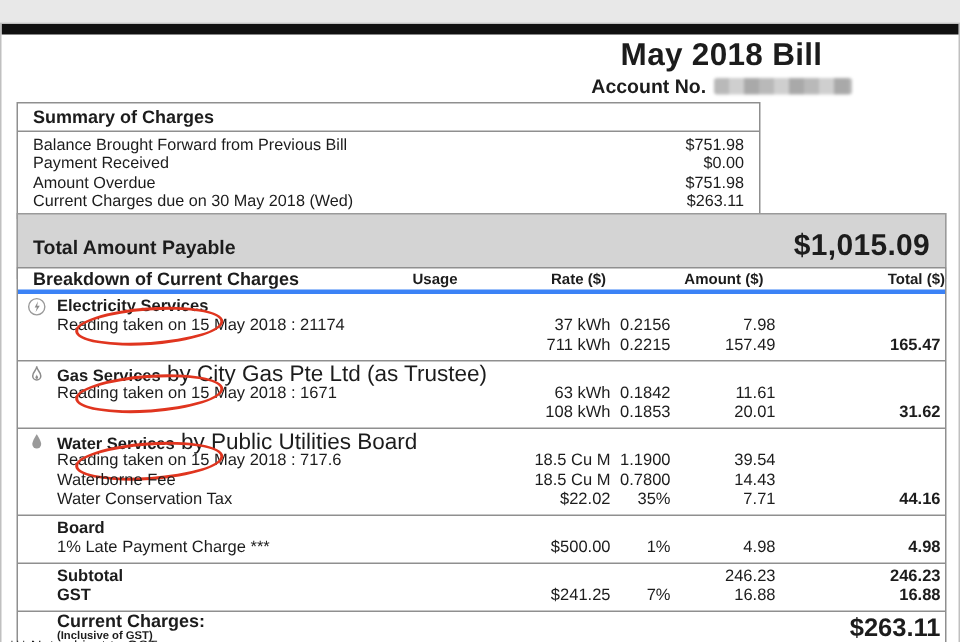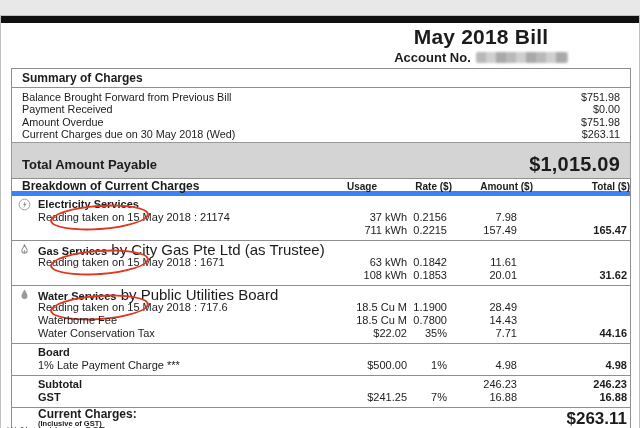--- a/index.html
+++ b/index.html
@@ -11,35 +11,35 @@
   }
   .top-bar{position:absolute;left:0;top:0;width:640px;height:7px;background:#101010;}
   
   .header{position:absolute;left:330px;top:9px;width:300px;text-align:center;}
   .title{font-size:21px;font-weight:bold;letter-spacing:.2px;}
   .account-line{display:flex;justify-content:center;align-items:center;gap:5px;font-size:13px;font-weight:bold;margin-top:1px;}
   .redacted{display:inline-block;width:92px;height:11px;border-radius:2px;
     background:repeating-linear-gradient(90deg,#b9b9b9 0 10px,#cfcfcf 10px 20px,#a9a9a9 20px 30px);
     filter:blur(1.2px);}
   
-  .summary-box{position:absolute;left:10px;top:52px;width:620px;border:1px solid #8f8f8f;background:#fff;}
+  .summary-box{position:absolute;left:10px;top:52px;width:496px;border:1px solid #8f8f8f;background:#fff;}
   .box-title{font-size:12px;font-weight:bold;padding:2px 10px 2px;border-bottom:1px solid #8f8f8f;}
   .summary-rows{padding:3px 0 4px;}
   .summary-row{display:flex;justify-content:space-between;padding:0 10px;font-size:10.8px;line-height:12.4px;}
   
   .total-band{position:absolute;left:10px;top:126px;width:620px;height:44px;background:#d4d4d4;
     border:1px solid #9a9a9a;display:flex;justify-content:space-between;align-items:center;padding:0 10px;}
   .total-band .lbl{font-size:13px;font-weight:bold;}
   .total-band .amt{font-size:20px;font-weight:bold;letter-spacing:.2px;}
   
   .breakdown-box{position:absolute;left:10px;top:162px;width:620px;border:1px solid #8f8f8f;background:#fff;}
   .g{display:grid;grid-template-columns:1fr 100px 40px 70px 113px;}
   .c{text-align:right;white-space:nowrap;}
   .c.total{padding-right:3px;font-weight:bold;}
-  .bd-header{border-bottom:5px solid #3b82f6;height:17px;align-items:center;}
+  .bd-header{border-bottom:3px solid #3b82f6;height:17px;align-items:center;gap:24px;}
   .bd-header .hl{font-size:12px;font-weight:bold;padding-left:10px;}
   .bd-header .c{font-size:10px;font-weight:bold;position:relative;}
   .bd-header .c-usage{right:30px;}
   .bd-header .c-rate{right:-5px;}
   .bd-header .c-amount{right:-16px;}
   .bd-row{font-size:11px;line-height:13px;height:13px;}
   .bd-row .lab{padding-left:26px;position:relative;white-space:nowrap;}
   .bd-section{padding:2px 0 3px;position:relative;}
   .bd-section + .bd-section, .bd-totals, .bd-final{border-top:1px solid #8f8f8f;}
   .sec-title{font-weight:bold;}
@@ -167,21 +167,21 @@
                 </svg></span><span>Water Services</span><span class="suffix"> by Public Utilities Board</span></span>
             <span class="c"></span>
             <span class="c"></span>
             <span class="c"></span>
             <span class="c total"></span>
           </div>
           <div class="g bd-row">
             <span class="lab"><span>Reading </span><span class="circled">taken on 15</span><span> May 2018 : 717.6</span></span>
             <span class="c">18.5 Cu M</span>
             <span class="c">1.1900</span>
-            <span class="c">28.49</span>
+            <span class="c">39.54</span>
             <span class="c total"></span>
           </div>
           <div class="g bd-row">
             <span class="lab"><span>Waterborne Fee</span></span>
             <span class="c">18.5 Cu M</span>
             <span class="c">0.7800</span>
             <span class="c">14.43</span>
             <span class="c total"></span>
           </div>
           <div class="g bd-row">

